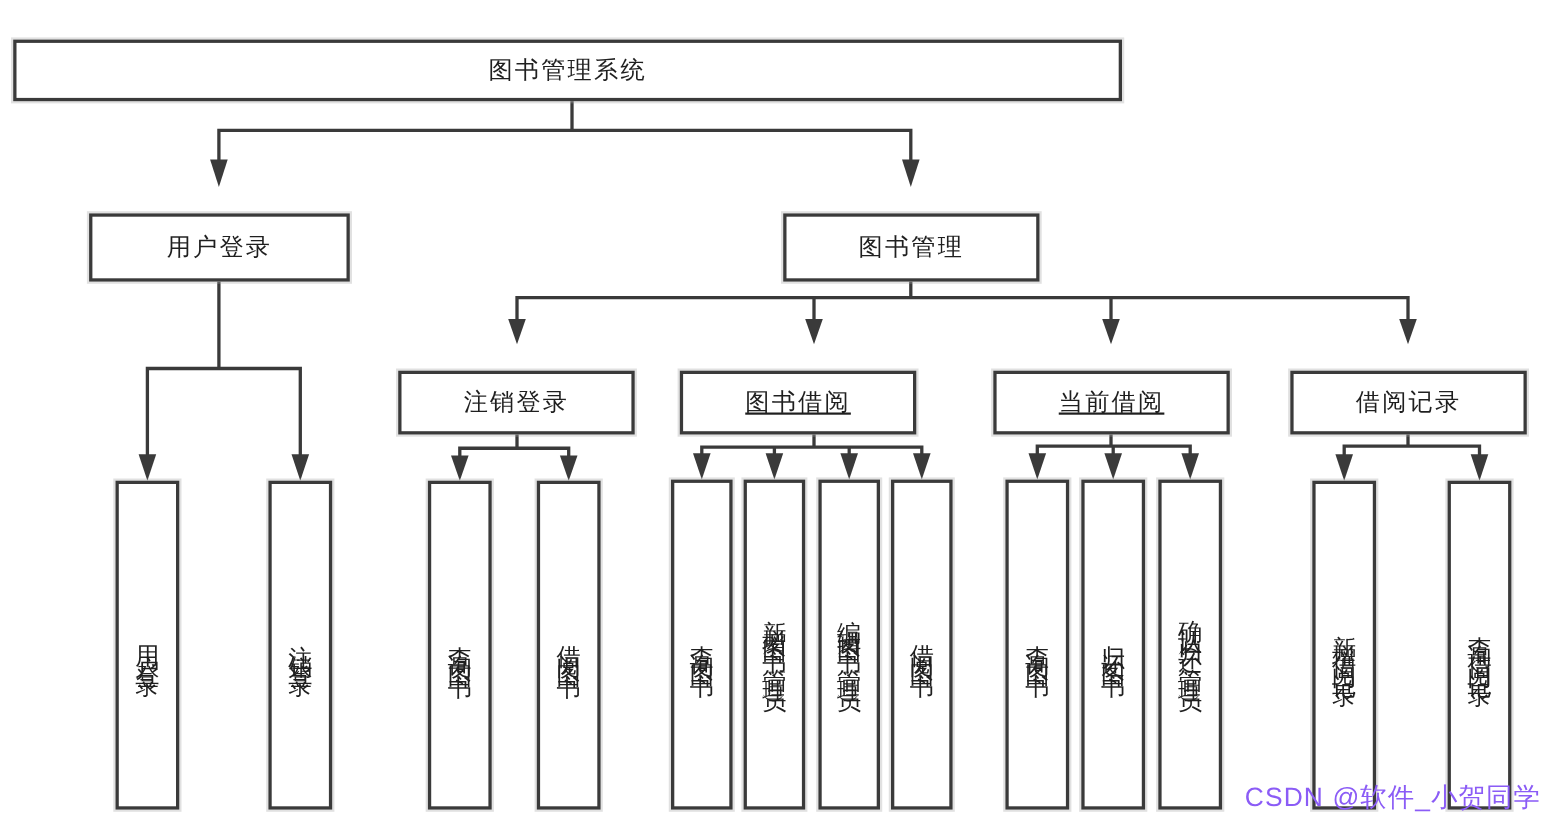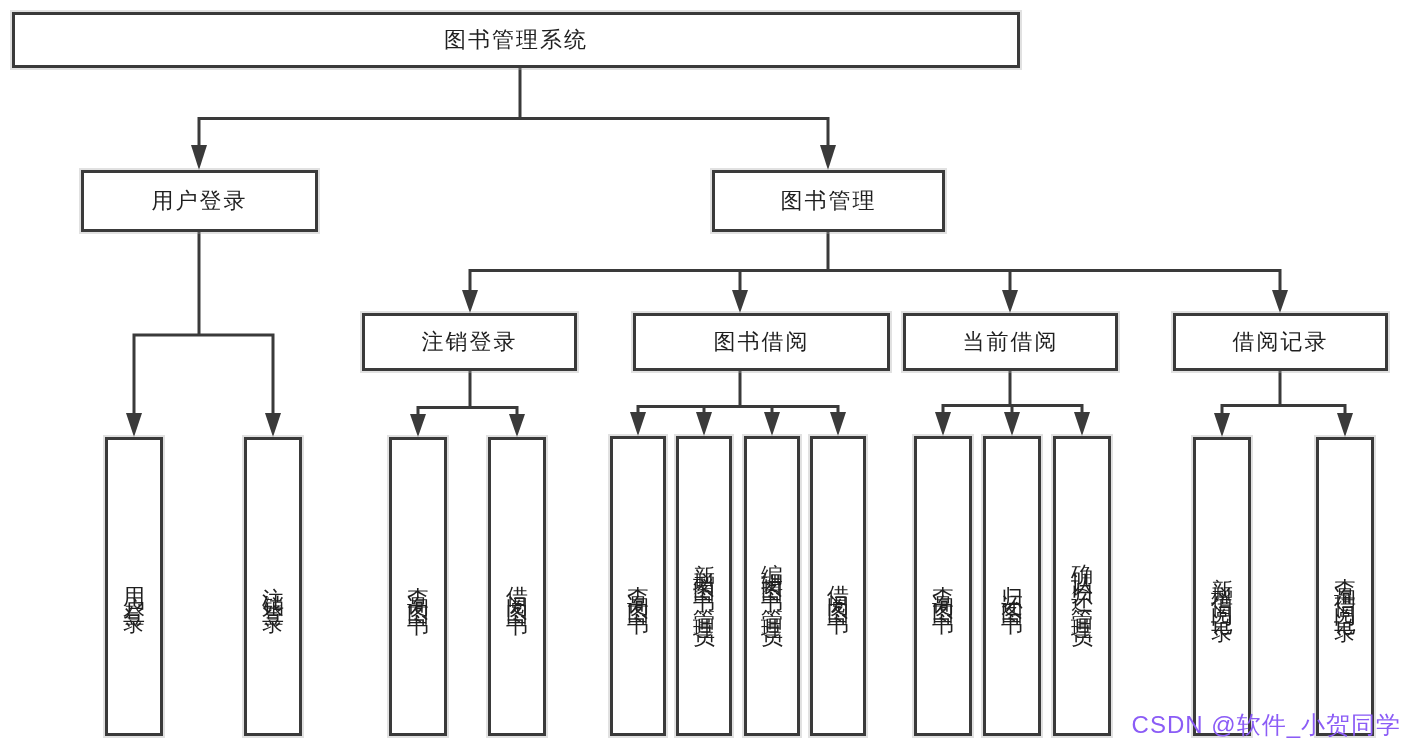--- a/index.html
+++ b/index.html
@@ -30,20 +30,21 @@
     display: flex;
     align-items: center;
     justify-content: center;
     z-index: 2;
     color: #1f1f1f;
   }
   .hbox {
     font-size: 22px;
     letter-spacing: 2px;
     white-space: nowrap;
+    margin-top: 24px;
   }
   .vbox span {
     writing-mode: vertical-rl;
     text-orientation: mixed;
     font-size: 22px;
     letter-spacing: 9px;
     line-height: 1;
     white-space: nowrap;
   }
   .watermark {
@@ -128,24 +129,24 @@
   <div class="node hbox" style="left:81px; top:170px; width:237px; height:62px;">
     <span>用户登录</span>
   </div>
   <div class="node hbox" style="left:712px; top:170px; width:233px; height:62px;">
     <span>图书管理</span>
   </div>
 
   <div class="node hbox" style="left:362px; top:313px; width:215px; height:58px;">
     <span>注销登录</span>
   </div>
-  <div class="node hbox" style="left:633px; top:313px; width:257px; height:58px;">
+  <div class="node hbox" style="left:618px; top:313px; width:215px; height:58px;text-decoration:underline;">
     <span>图书借阅</span>
   </div>
-  <div class="node hbox" style="left:903px; top:313px; width:215px; height:58px;">
+  <div class="node hbox" style="left:903px; top:313px; width:215px; height:58px;text-decoration:underline;">
     <span>当前借阅</span>
   </div>
   <div class="node hbox" style="left:1173px; top:313px; width:215px; height:58px;">
     <span>借阅记录</span>
   </div>
 
   <div class="node vbox" style="left:105px; top:437px; width:58px; height:299px;">
     <span>用户登录</span>
   </div>
   <div class="node vbox" style="left:244px; top:437px; width:58px; height:299px;">

